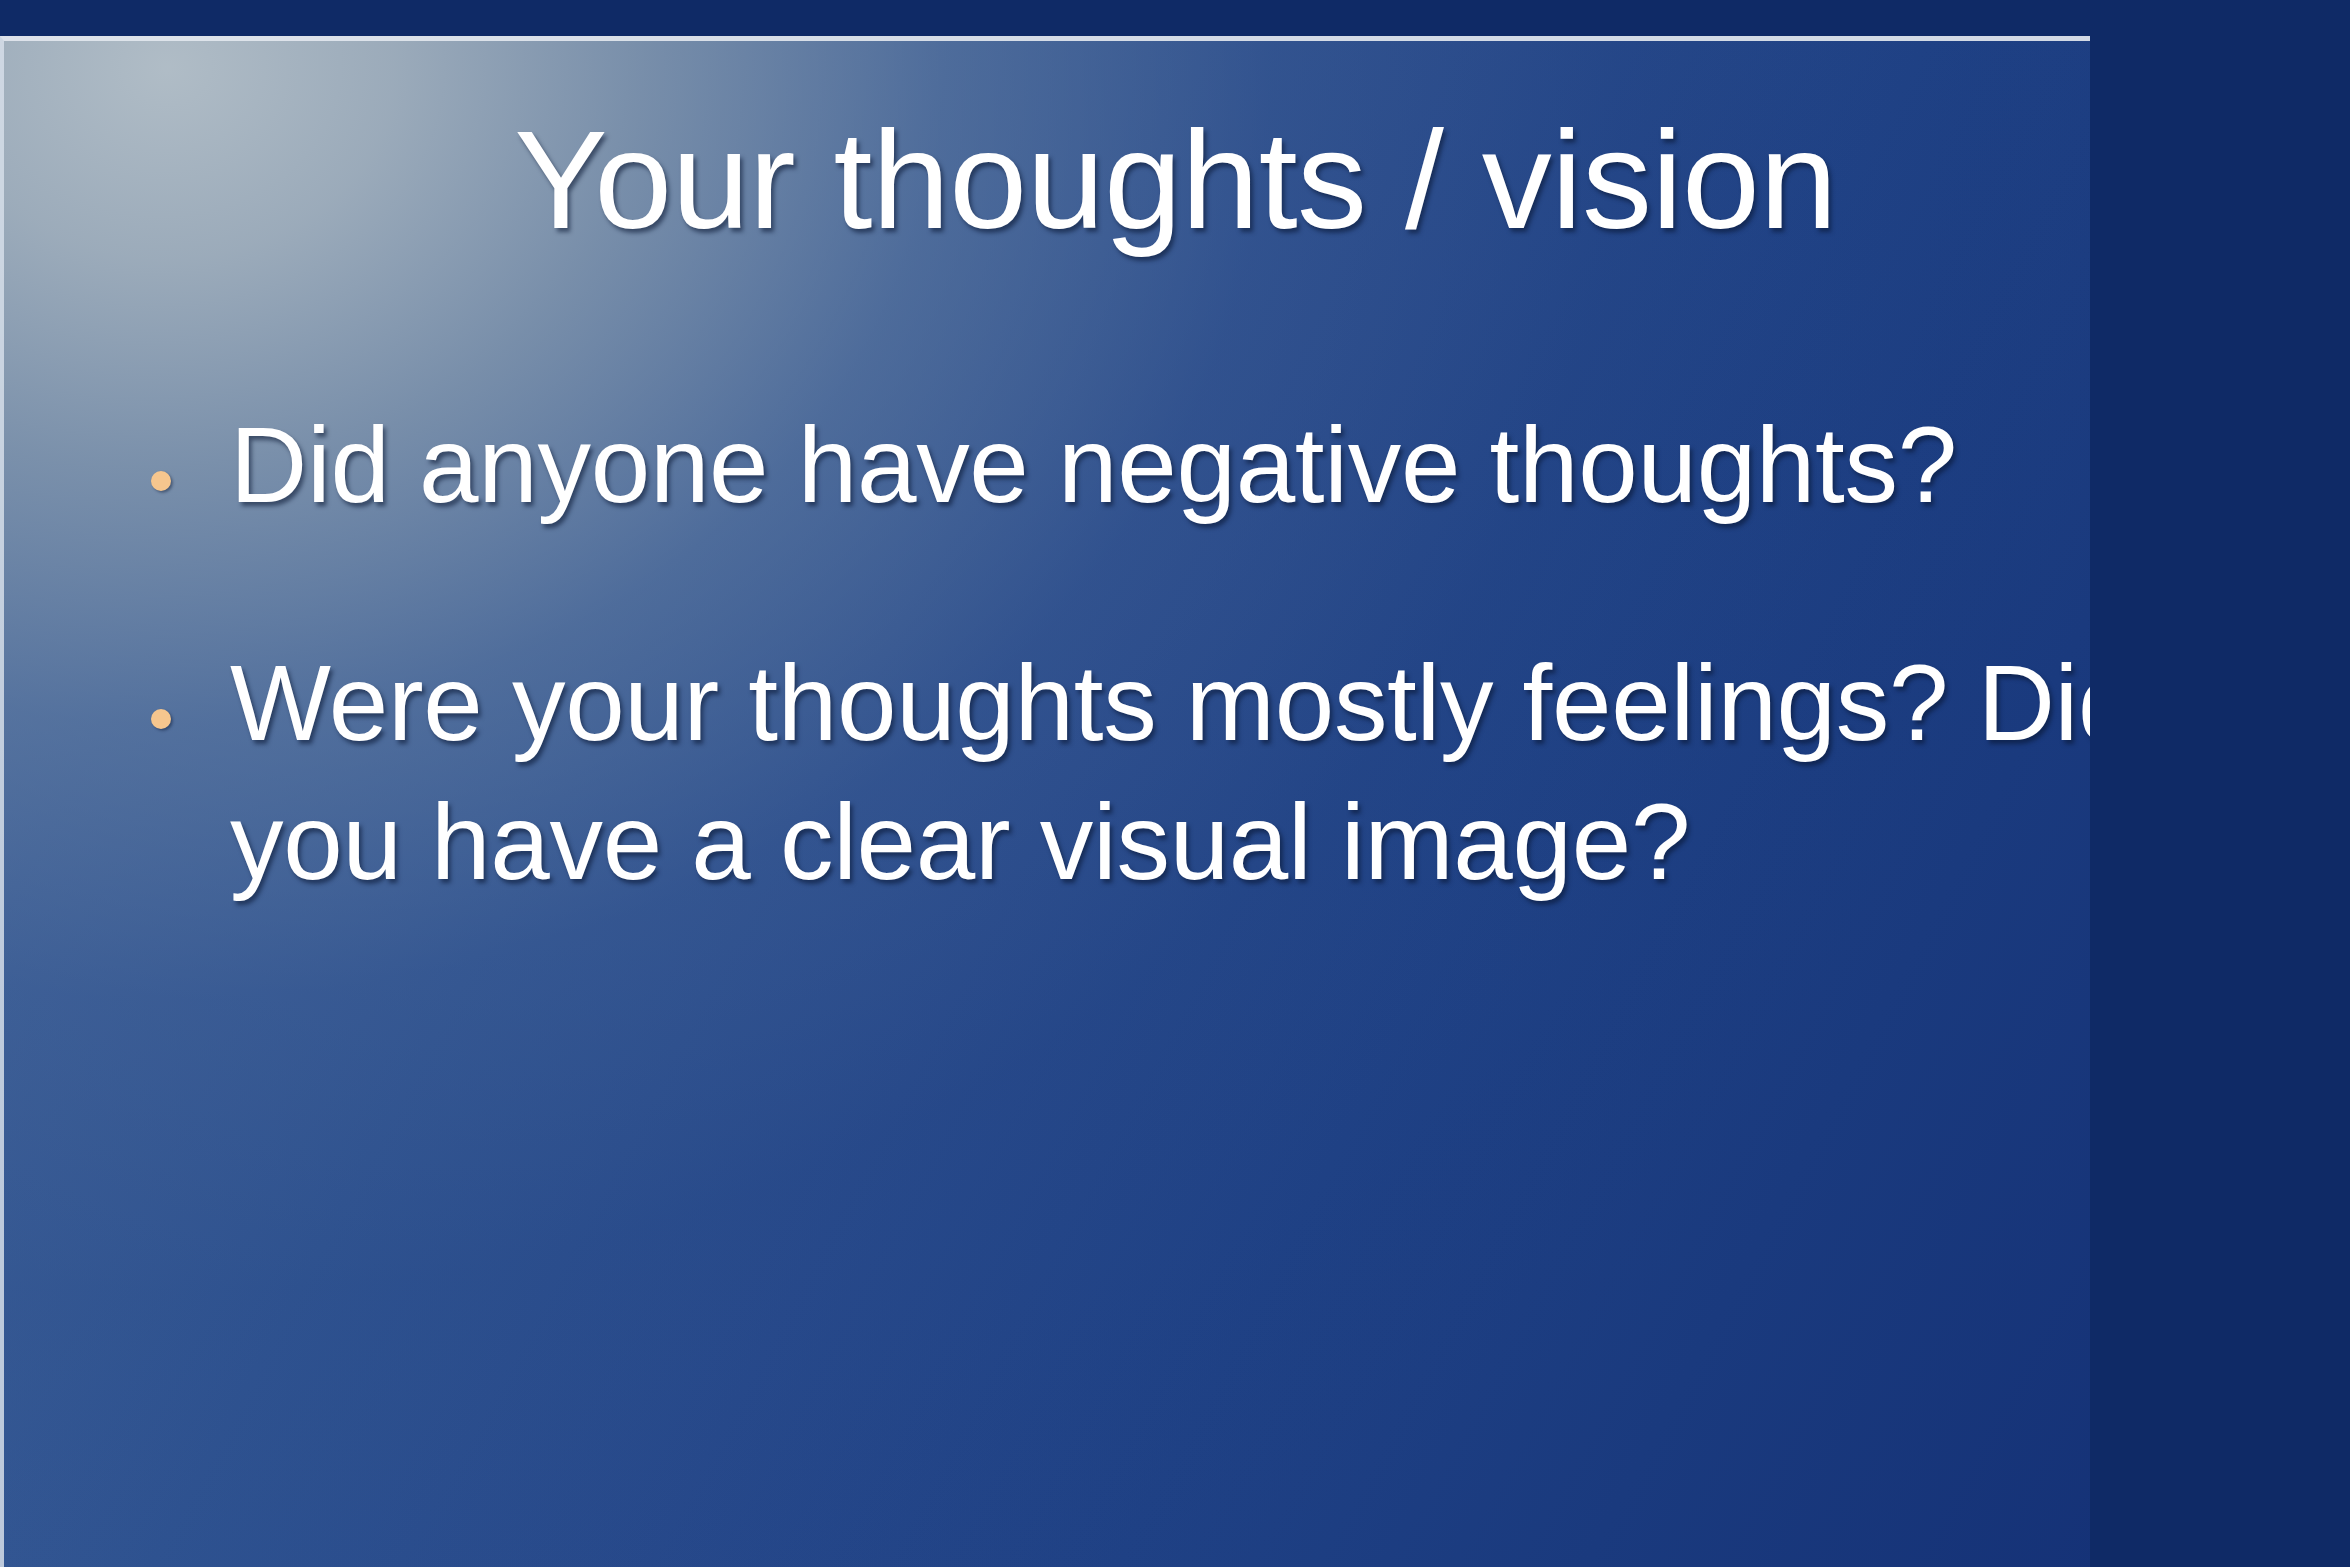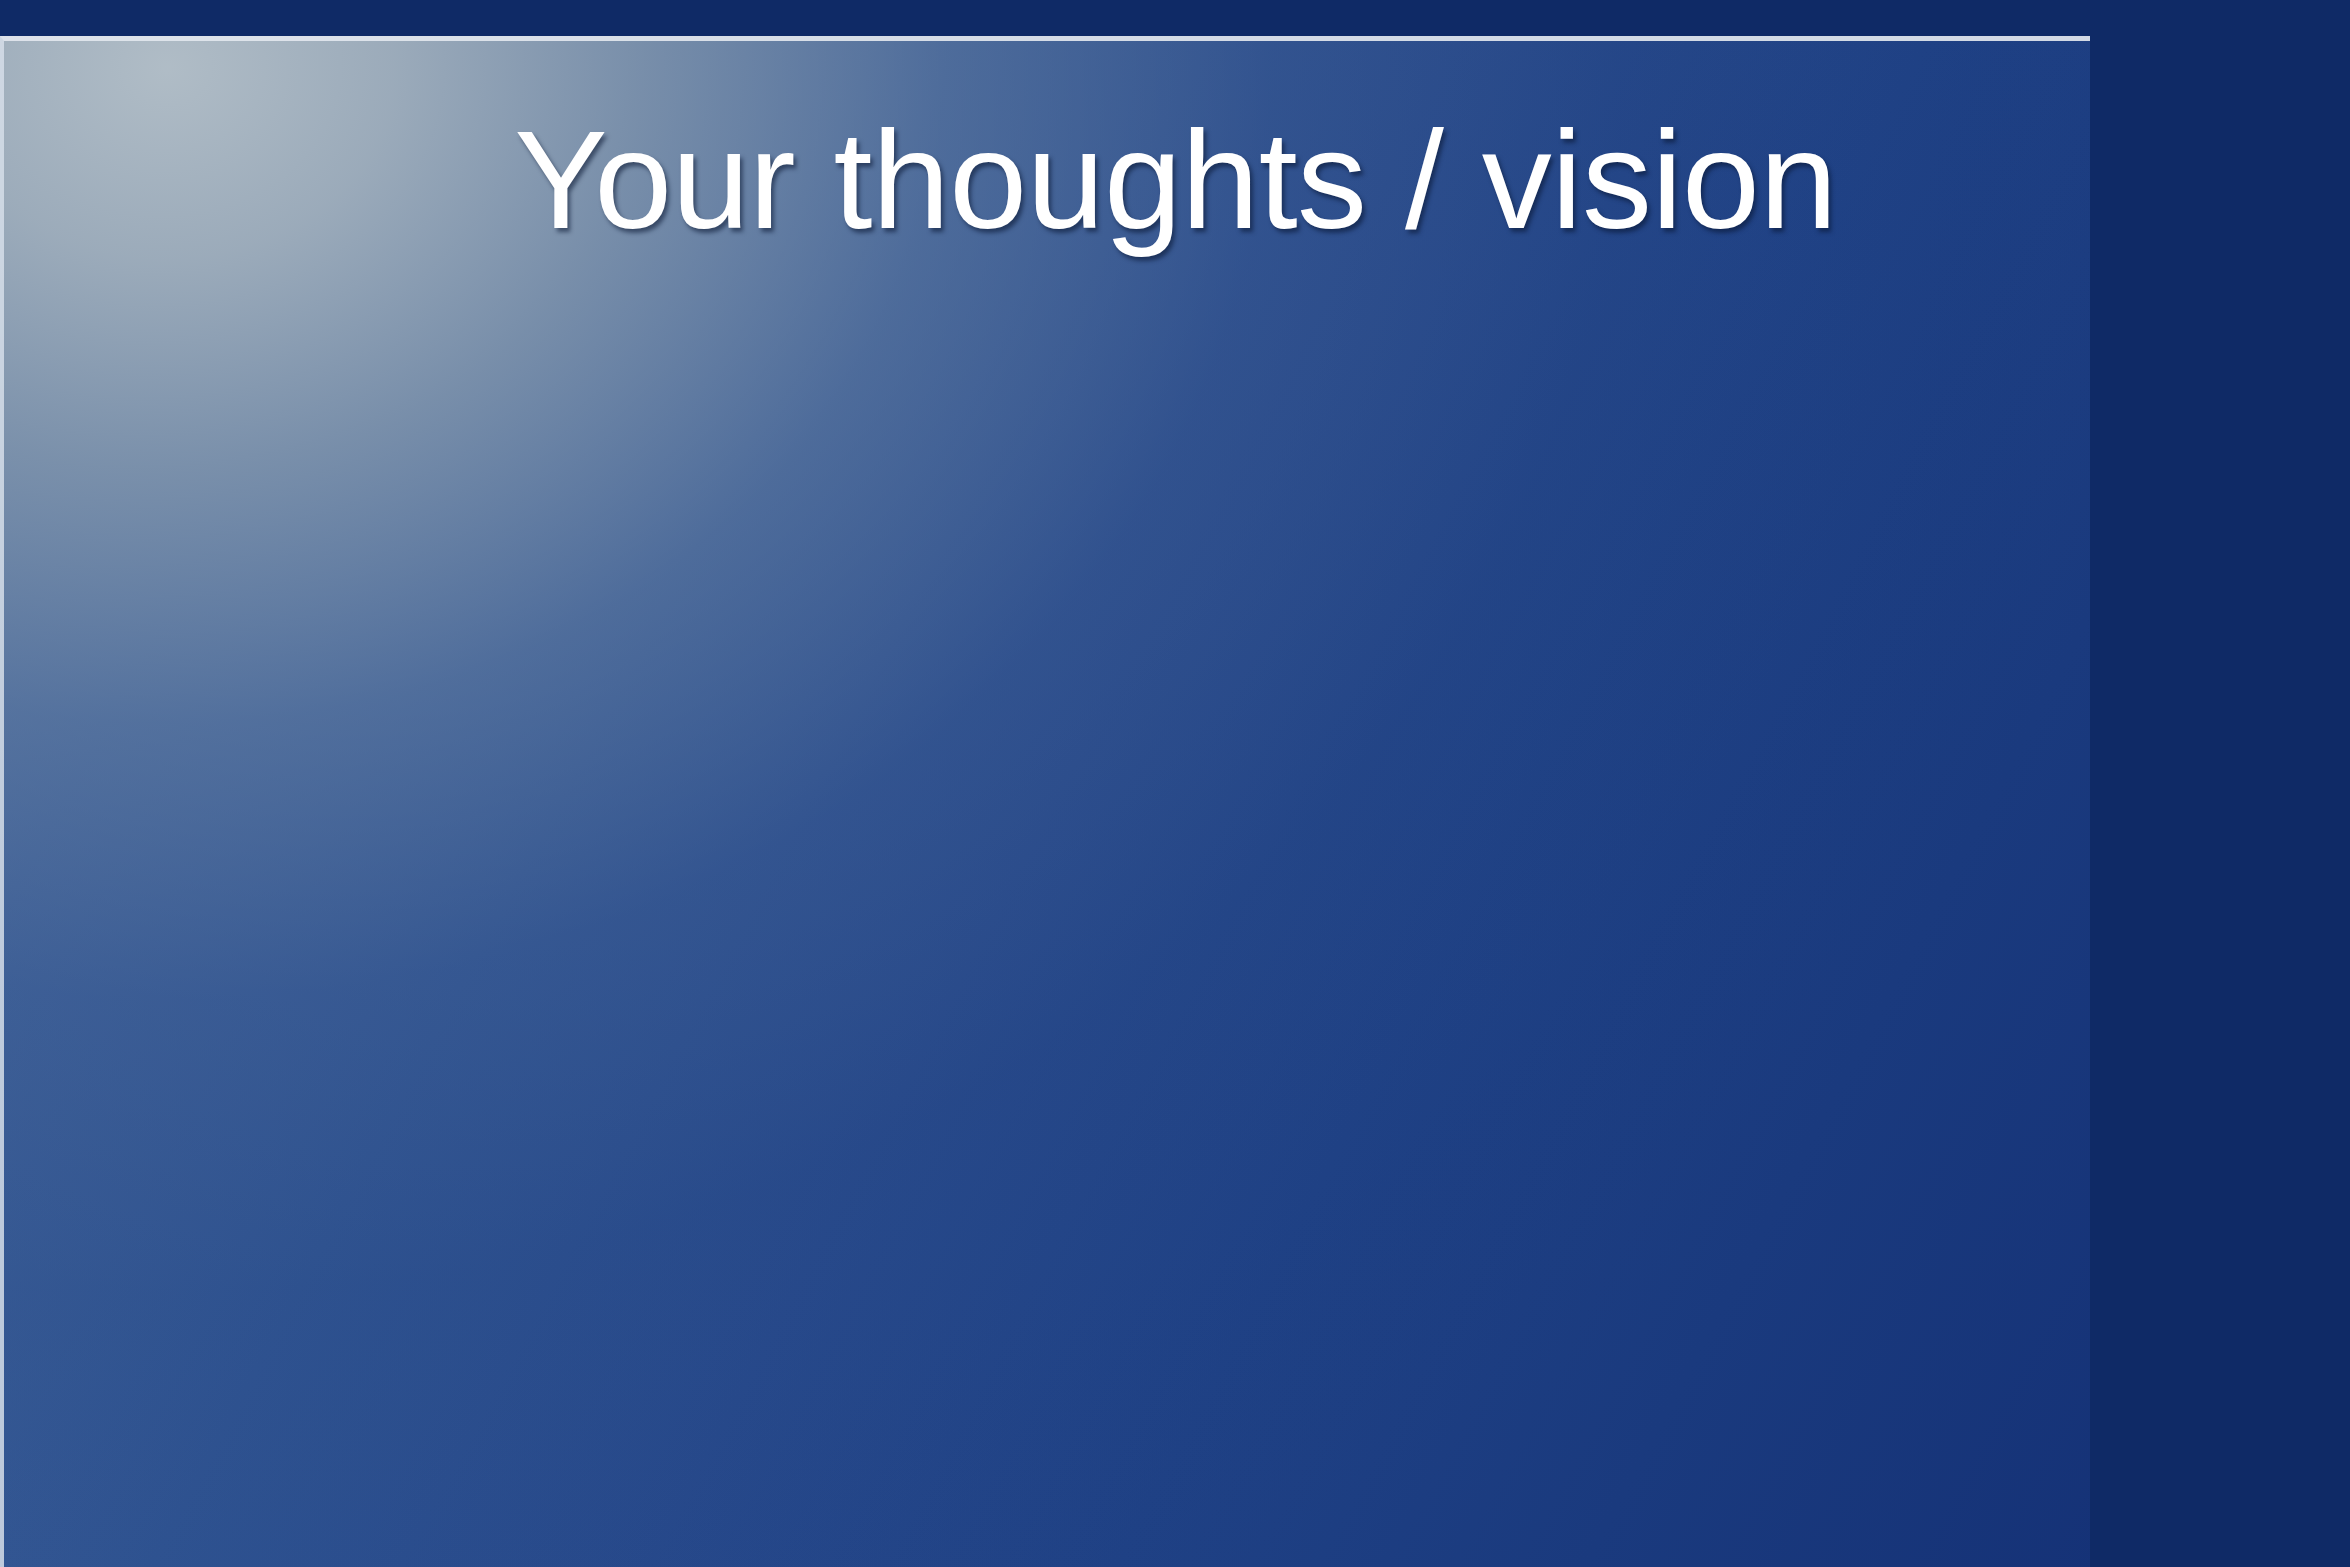--- a/index.html
+++ b/index.html
@@ -107,15 +107,28 @@
 </style>
 </head>
 <body>
 
 <div class="slide">
 
   <div class="edge-frame"></div>
 
   <h1 class="slide-title">Your thoughts / vision</h1>
 
+  <div class="bullet-list">
+
+    <div class="bullet-item">
+      <span class="bullet-dot"></span>
+      <span class="bullet-text">Did anyone have negative thoughts?</span>
+    </div>
+
+    <div class="bullet-item">
+      <span class="bullet-dot"></span>
+      <span class="bullet-text">Were your thoughts mostly feelings? Did you have a clear visual image?</span>
+    </div>
+
+  </div>
 
 </div>
 
 
 </body></html>

